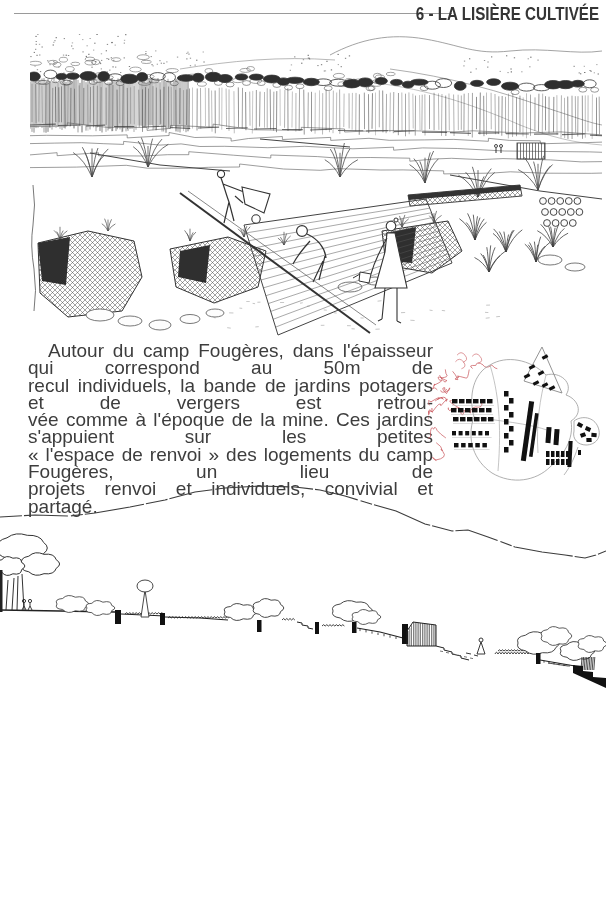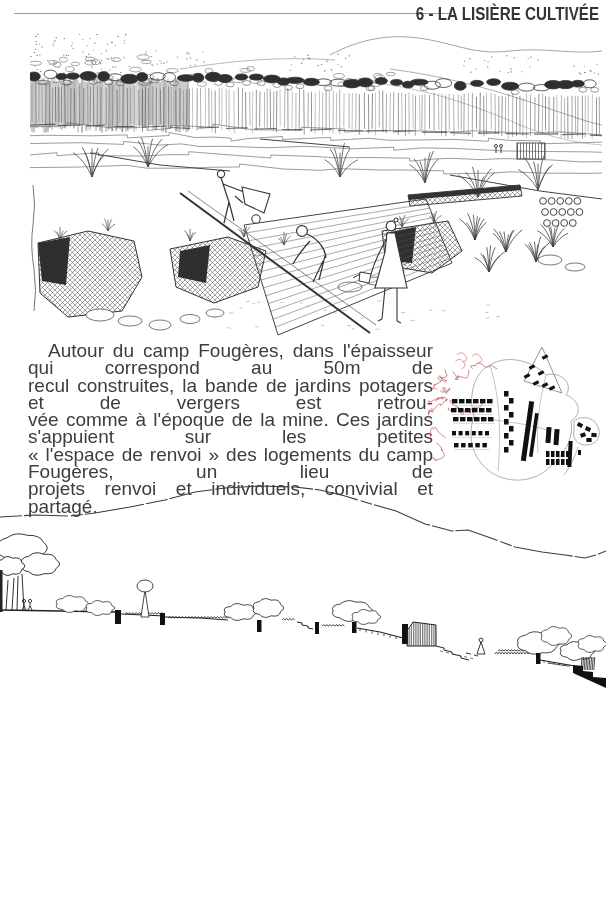--- a/index.html
+++ b/index.html
@@ -771,21 +771,21 @@
       <line x1="347.5913608074188" y1="276.16729378700256" x2="351.5264892280102" y2="275.71907663345337" stroke="#777" stroke-width="0.7" opacity="0.6"></line>
       <line x1="321.5095439553261" y1="303.72774958610535" x2="324.7905301451683" y2="303.93620812892914" stroke="#777" stroke-width="0.7" opacity="0.6"></line>
       <line x1="312.3980486392975" y1="285.5225455760956" x2="316.34094393253326" y2="285.1973603963852" stroke="#777" stroke-width="0.7" opacity="0.6"></line>
       <line x1="250.04303485155106" y1="277.56081759929657" x2="254.09185871481895" y2="277.5394638776779" stroke="#777" stroke-width="0.7" opacity="0.6"></line>
       <line x1="225.33766746520996" y1="301.95876210927963" x2="228.729527592659" y2="301.6413190960884" stroke="#777" stroke-width="0.7" opacity="0.6"></line>
       <path d="M3,160 q3,20 0,40 q-3,20 1,44 q3,22 0,42" fill="none" stroke="#555" stroke-width="0.8" opacity="1"></path>
     </svg>
 
   <div class="para">
     <div class="jline first">Autour du camp Fougères, dans l'épaisseur qui correspond au 50m de</div>
-    <div class="jline">recul construites, la bande de jardins potagers et de vergers est retrou-</div>
+    <div class="jline">recul individuels, la bande de jardins potagers et de vergers est retrou-</div>
     <div class="jline">vée comme à l'époque de la mine. Ces jardins s'appuient sur les petites</div>
     <div class="jline">« l'espace de renvoi » des logements du camp Fougères, un lieu de</div>
     <div class="jline last">projets renvoi et individuels, convivial et partagé.</div>
   </div>
 
   <svg id="plan" class="plan" viewBox="0 0 176 146">
       <path d="M4.4,66.3 q-1.2,-3.0 -0.1,3.0 q-4.1,-6.0 -3.6,2.4 q2.0,-4.8 -2.1,-1.9 q1.6,4.8 -1.0,7.7" fill="none" stroke="#c9565c" stroke-width="0.8" opacity="0.9"></path>
       <path d="M14.2,35.1 q-6.7,-3.0 -2.6,2.1 q6.6,-0.8 -5.8,5.2 q2.8,-4.6 -1.3,3.7 q1.6,-2.8 4.8,0.8" fill="none" stroke="#c9565c" stroke-width="0.8" opacity="0.9"></path>
       <path d="M53.5,59.2 q2.0,6.1 -5.9,4.8 q-5.0,0.6 -5.0,6.0 q-5.4,-5.4 -8.1,2.1 q-5.7,-4.7 5.7,-4.8" fill="none" stroke="#c9565c" stroke-width="0.8" opacity="0.9"></path>
       <path d="M24.6,28.3 q2.9,3.0 5.3,8.3 q-6.4,-0.0 1.1,-2.6 q-5.4,-2.3 6.8,1.0 q2.0,1.6 3.4,-8.5" fill="none" stroke="#c9565c" stroke-width="0.8" opacity="0.9"></path>

